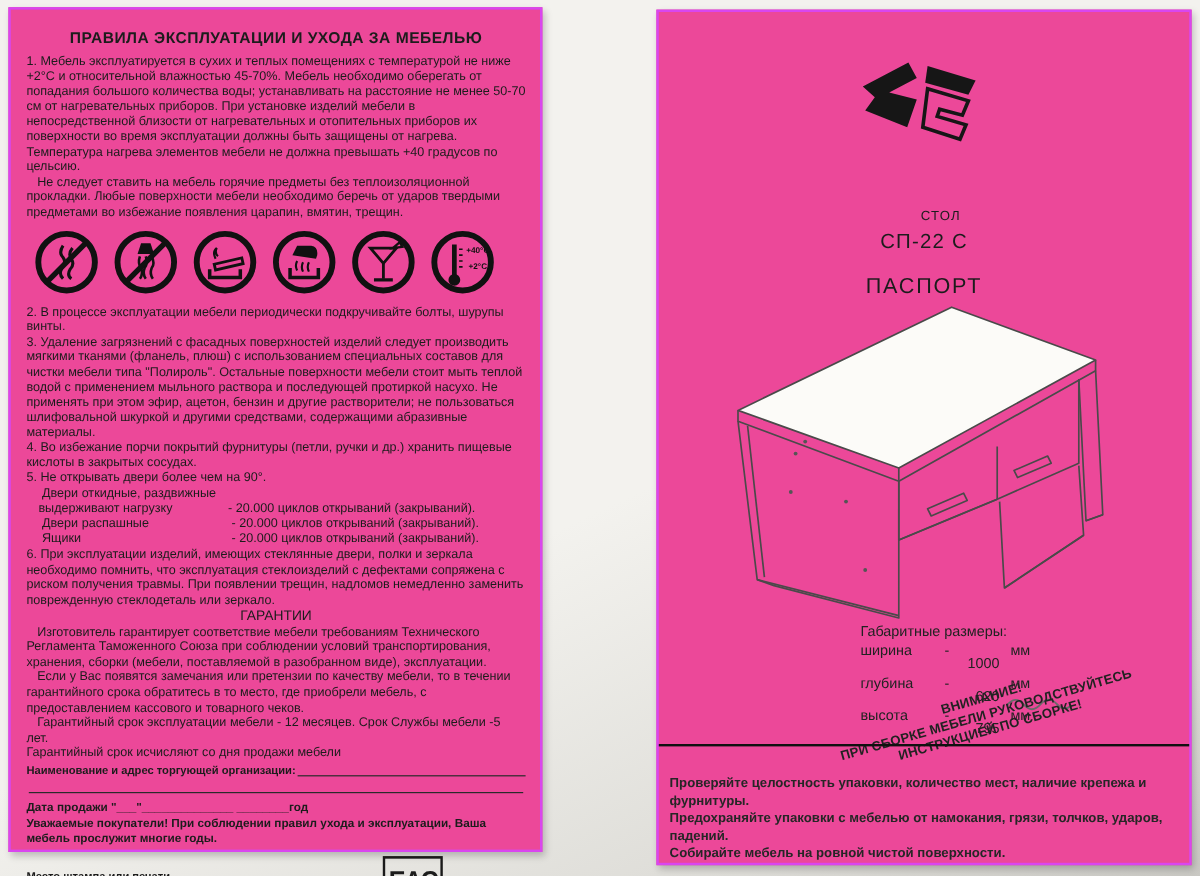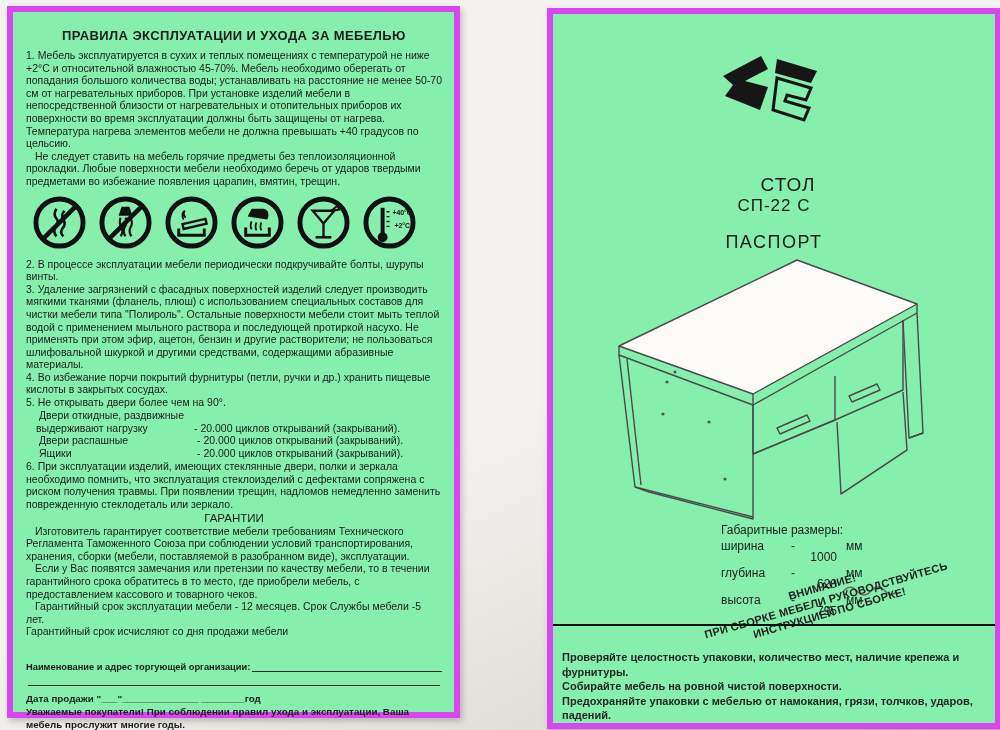--- a/index.html
+++ b/index.html
@@ -1,49 +1,49 @@
 <!DOCTYPE html>
 <html><head>
 <meta charset="utf-8">
 <style>
   html,body{margin:0;padding:0;}
   body{
     width:1000px;height:730px;position:relative;overflow:hidden;
     background:linear-gradient(155deg,#f3f2ee 55%,#dddcd7 85%,#c9c8c3 100%);
     font-family:"Liberation Sans",sans-serif;color:#1c1c1c;
   }
-  .page{position:absolute;background:#86efac;border:6px solid #d946ef;box-shadow:2px 3px 6px rgba(0,0,0,.22);}
+  .page{position:absolute;background:#ec4899;border:2px solid #d946ef;box-shadow:2px 3px 6px rgba(0,0,0,.22);}
   #left-page{left:7px;top:6px;width:441px;height:700px;}
   #right-page{left:547px;top:8px;width:442px;height:709px;}
 
   
   .lp-inner{padding:16px 12px 0 13px;}
   .doc-title{text-align:center;font-size:13px;font-weight:bold;letter-spacing:.4px;margin:0 0 6px 0;}
   .txt{font-size:10.5px;line-height:12.6px;margin:0;text-align:left;}
   .indent{text-indent:9px;}
   .icon-row{display:flex;justify-content:flex-start;gap:11px;margin:7px 0 8px 6px;}
   .picto{width:55px;height:55px;flex:0 0 auto;}
   .p5row{display:flex;font-size:10.5px;line-height:12.9px;}
   .p5label{width:158px;padding-left:13px;flex:0 0 auto;}
   .p5val{flex:1;}
   .center-head{text-align:center;font-size:11.5px;font-weight:normal;margin:1px 0;}
-  .form-line{display:flex;align-items:flex-end;font-size:9.3px;font-weight:bold;margin-top:22px;}
+  .form-line{display:flex;align-items:flex-end;font-size:9.3px;font-weight:bold;margin-top:1px;}
   .fill-line{flex:1;border-bottom:1.3px solid #2a2a2a;height:11px;margin-left:2px;}
   .full-line{border-bottom:1.6px solid #2a2a2a;height:13px;margin:0 2px;}
   .bold-sm{font-size:9.8px;font-weight:bold;line-height:13px;margin:0;}
   .stamp-row{display:flex;margin-top:9px;}
   .stamp-label{font-size:9.3px;font-weight:bold;padding-top:10px;}
   .eac-wrap{margin-left:175px;text-align:center;}
   .eac-box{width:46px;height:36px;border:2px solid #1a1a1a;display:flex;align-items:center;justify-content:center;
            font-weight:bold;font-size:21px;letter-spacing:-1px;transform:scaleY(1.08);font-family:"Liberation Sans",sans-serif;}
 
   
   .logo{position:absolute;left:158px;top:36px;}
   .product-block{position:absolute;left:0;right:0;top:160px;text-align:center;}
-  .product-type{font-size:19px;letter-spacing:1px;line-height:21px;padding-left:28px;}
+  .product-type{font-size:11px;letter-spacing:1px;line-height:21px;padding-left:28px;}
   .product-model{font-size:17px;letter-spacing:1px;line-height:21px;}
   .product-doc{font-size:18px;letter-spacing:1.5px;margin-top:16px;}
   .desk{position:absolute;left:52px;top:240px;}
   .dims{position:absolute;left:168px;top:508px;font-size:12px;line-height:16px;color:#222;}
   .dim-row{display:flex;}
   .dim-name{width:64px;}
   .dim-dash{width:16px;text-align:center;}
   .dim-val{width:36px;text-align:right;margin-top:11px;}
   .dim-unit{margin-left:9px;}
   .squiggle{position:absolute;left:288px;top:568px;}
@@ -238,16 +238,16 @@
   </svg>
 
   <div class="attention">
     <div>ВНИМАНИЕ!</div>
     <div>ПРИ СБОРКЕ МЕБЕЛИ РУКОВОДСТВУЙТЕСЬ</div>
     <div>ИНСТРУКЦИЕЙ ПО СБОРКЕ!</div>
   </div>
 
   <div class="rp-footer">
     <div>Проверяйте целостность упаковки, количество мест, наличие крепежа и фурнитуры.</div>
+    <div>Предохраняйте упаковки с мебелью от намокания, грязи, толчков, ударов, падений.</div>
     <div>Собирайте мебель на ровной чистой поверхности.</div>
-    <div>Предохраняйте упаковки с мебелью от намокания, грязи, толчков, ударов, падений.</div>
   </div>
 </div>
 
 </body></html>

